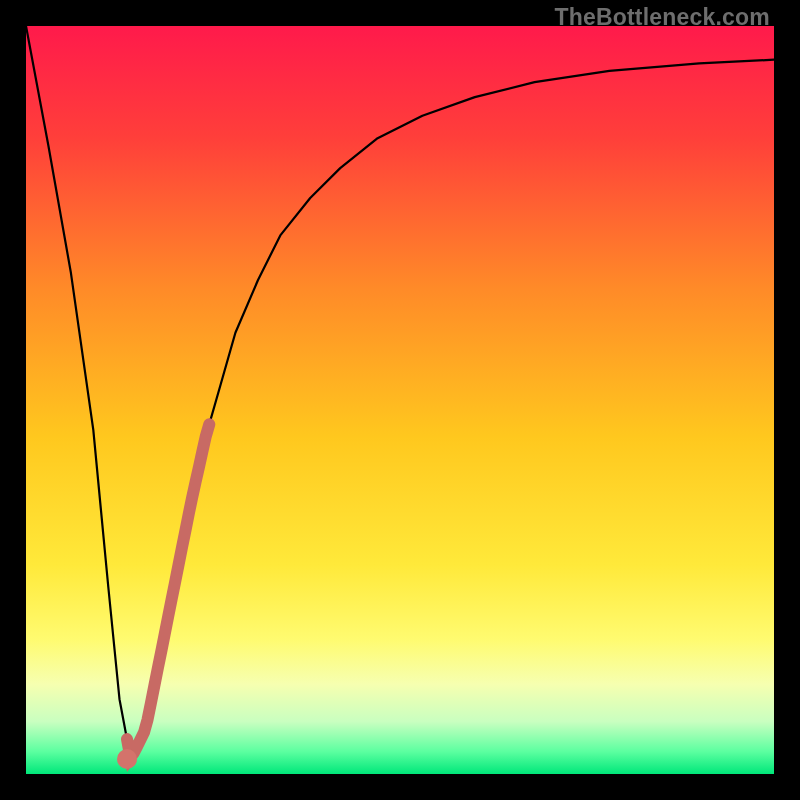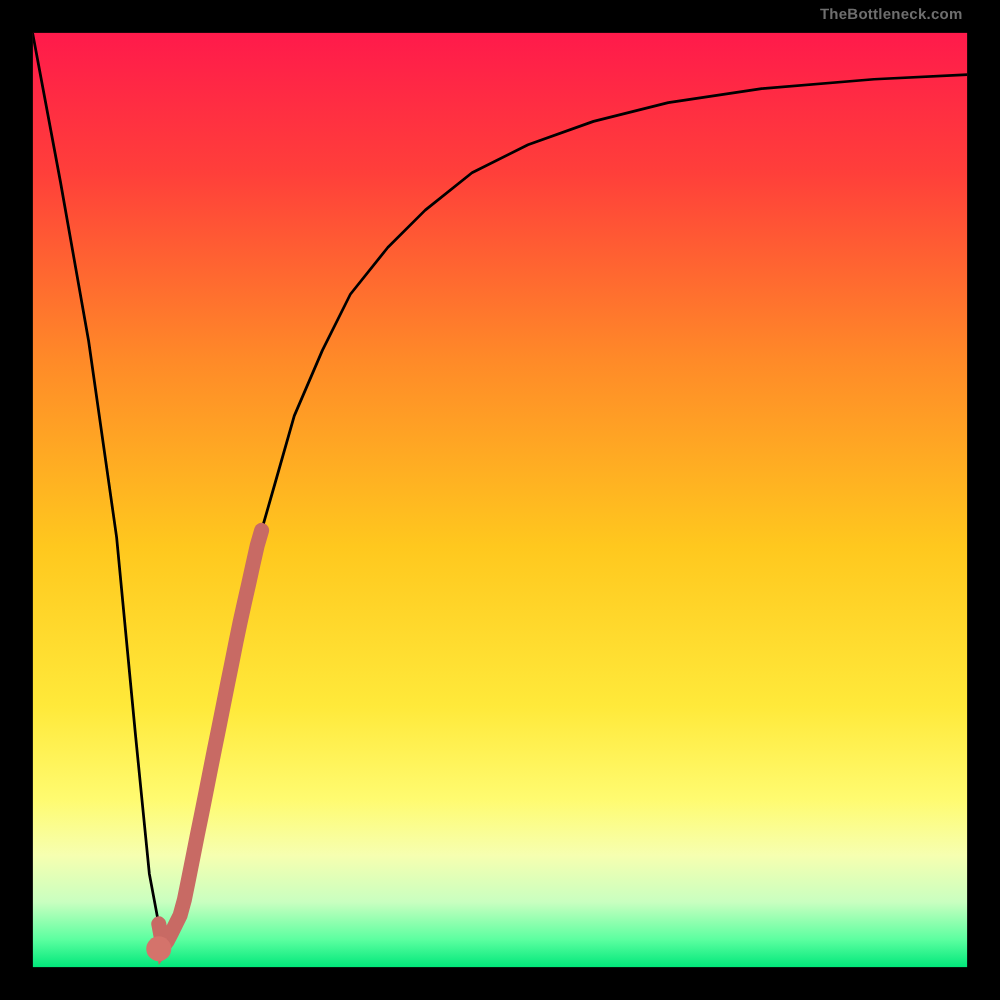--- a/index.html
+++ b/index.html
@@ -23,21 +23,21 @@
     top: 26px;
     width: 748px;  
     height: 748px;
     overflow: hidden;
   }
   .watermark {
     position: absolute;
     top: 4px;
     right: 30px;
     color: #6e6e6e;
-    font-size: 12px;
+    font-size: 23px;
     font-weight: 600;
     letter-spacing: 0.2px;
     user-select: none;
   }
   svg { display: block; }
 </style>
 </head>
 <body>
 
 <div class="frame">

